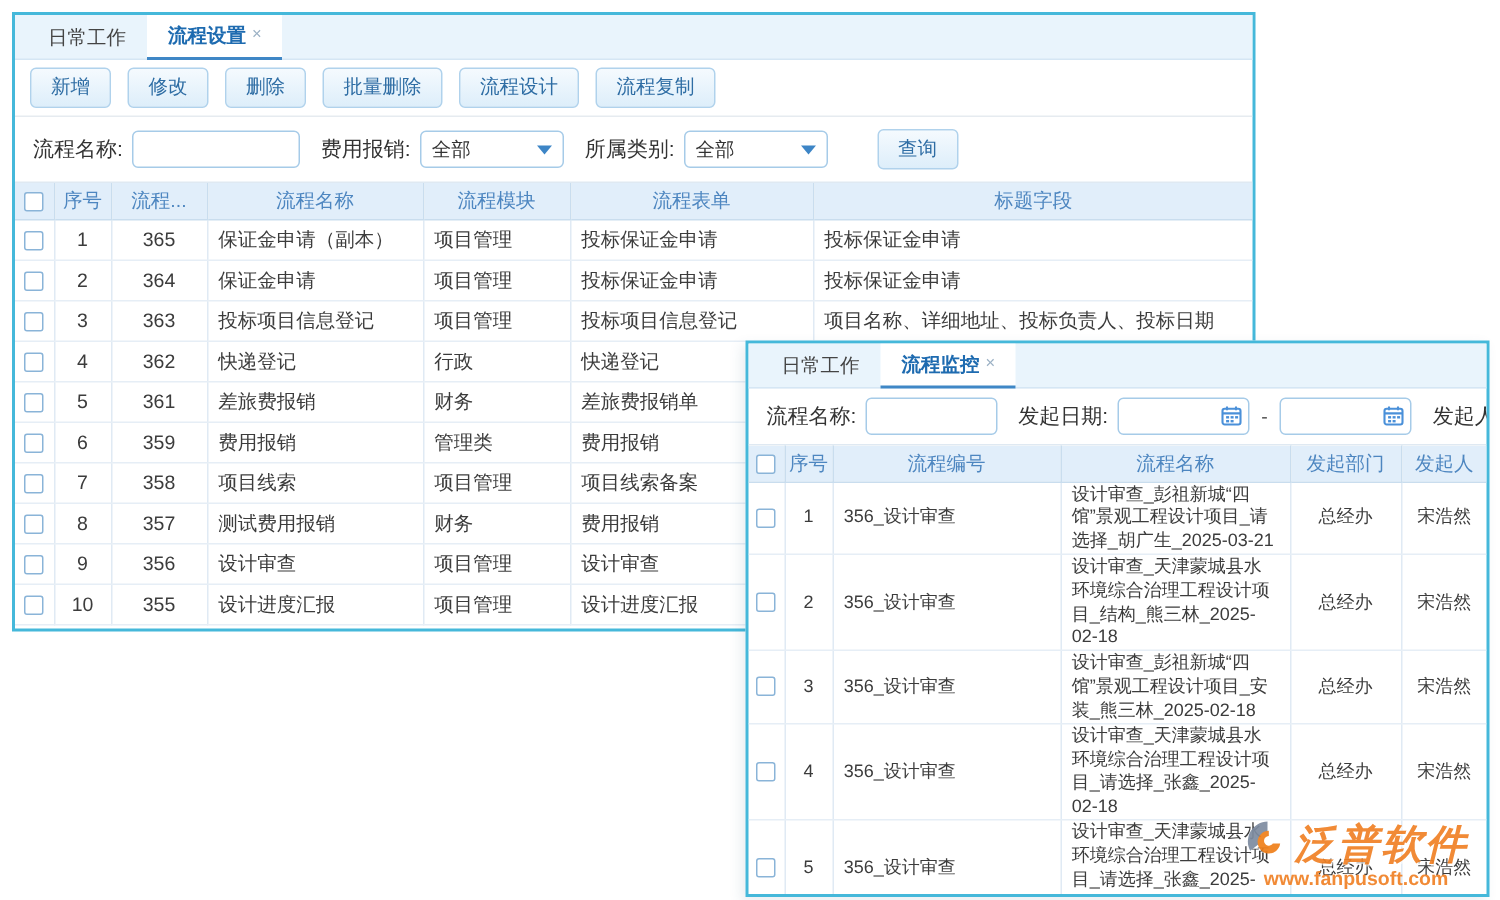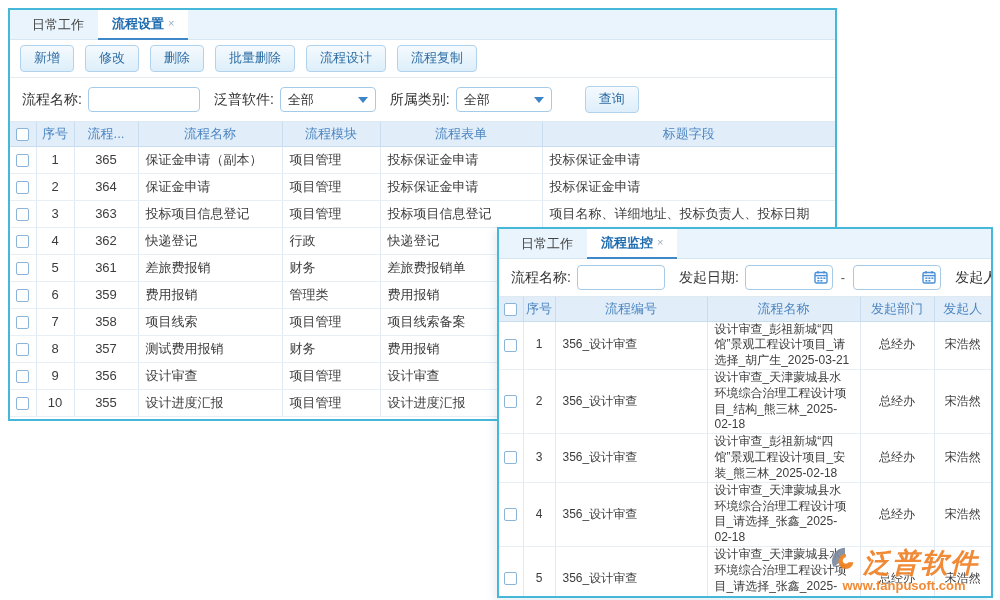--- a/index.html
+++ b/index.html
@@ -79,21 +79,21 @@
       <button class="btn">修改</button>
       <button class="btn">删除</button>
       <button class="btn">批量删除</button>
       <button class="btn">流程设计</button>
       <button class="btn">流程复制</button>
     </div>
 
     <div class="filterbar">
       <span class="flabel">流程名称:</span>
       <input class="tinput w112" value="" style="">
-      <span class="flabel">泛普软件:</span>
+      <span class="flabel">费用报销:</span>
       <div class="sel">
         <span>全部</span>
         <span class="caret"></span>
       </div>
       <span class="flabel">所属类别:</span>
       <div class="sel">
         <span>全部</span>
         <span class="caret"></span>
       </div>
       <button class="btn" style="margin-left:27px;">查询</button>

